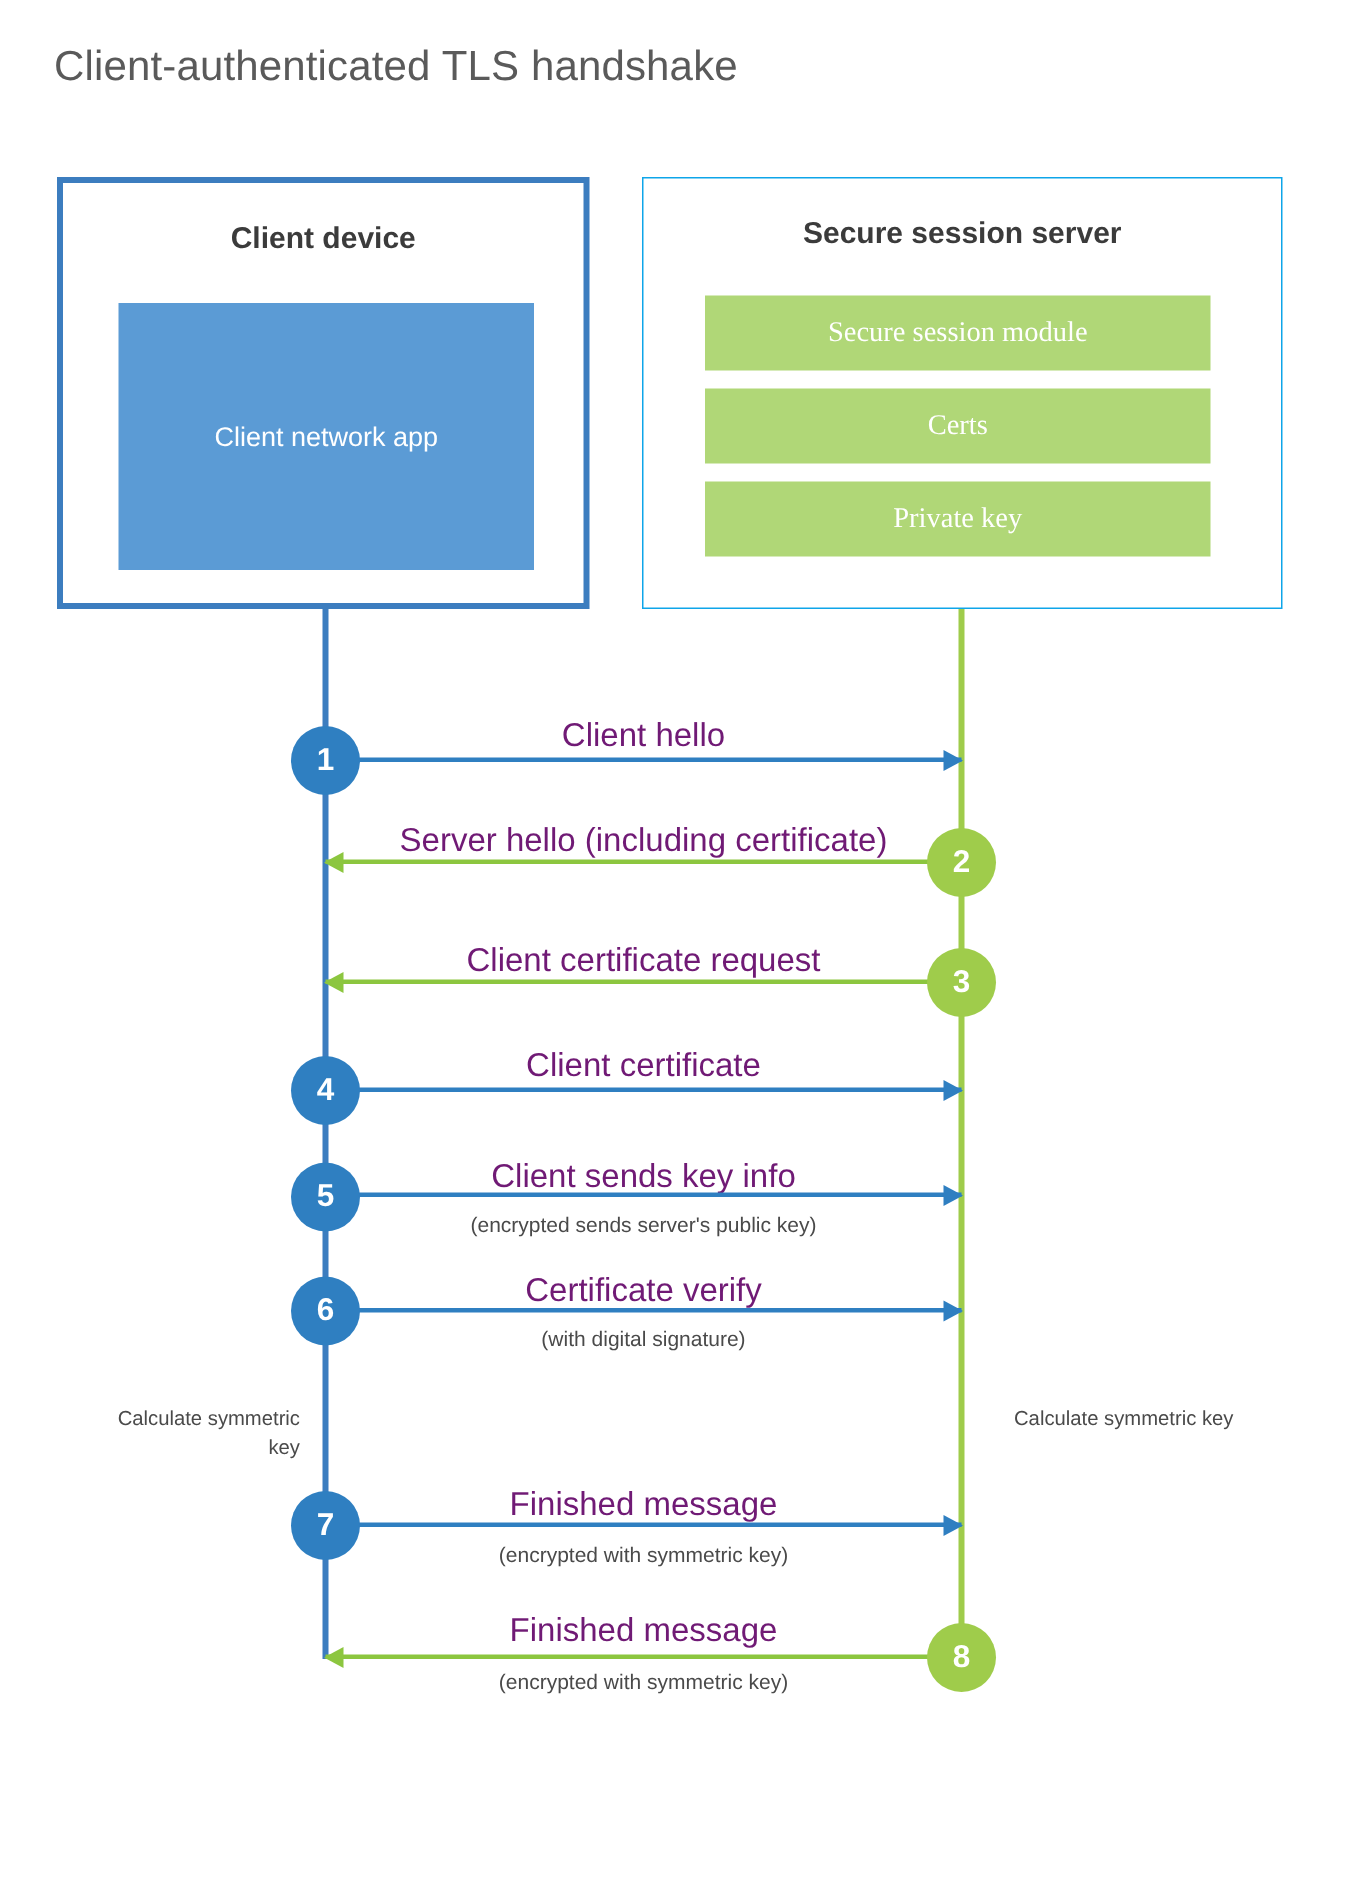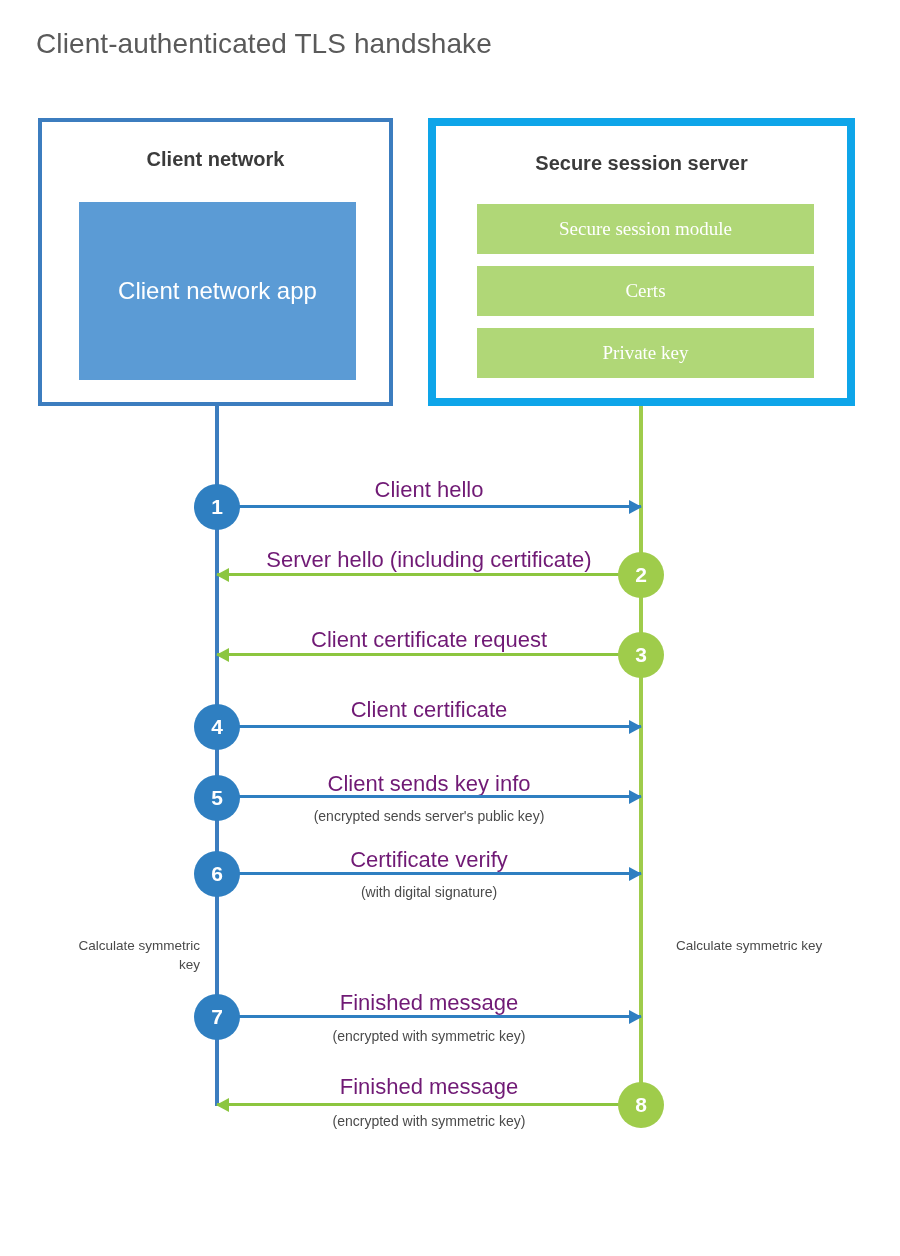--- a/index.html
+++ b/index.html
@@ -45,42 +45,42 @@
     top: 118px;
     width: 355px;
     height: 288px;
     border: 4px solid #3c7dbf;
   }
   #server-box {
     left: 428px;
     top: 118px;
     width: 427px;
     height: 288px;
-    border: 8px solid #0ea5e9;
+    border: 1px solid #0ea5e9;
   }
   .actor-title {
     position: absolute;
     left: 0;
     right: 0;
     top: 26px;
     text-align: center;
     font-size: 20px;
     font-weight: bold;
     color: #3b3b3b;
   }
 
   .client-app-block {
     position: absolute;
     left: 37px;
     top: 80px;
     width: 277px;
     height: 178px;
     background: #5b9bd5;
     color: #ffffff;
-    font-size: 24px;
+    font-size: 18px;
     display: flex;
     align-items: center;
     justify-content: center;
     text-align: center;
     line-height: 1.35;
   }
 
   .server-bar {
     position: absolute;
     left: 41px;
@@ -192,21 +192,21 @@
   .side-note.left-side  { text-align: right; }
 </style>
 </head>
 <body>
 
 <div id="diagram-root">
 
   <div class="page-title">Client-authenticated TLS handshake</div>
 
   <div class="actor-box" id="client-box">
-    <div class="actor-title">Client network</div>
+    <div class="actor-title">Client device</div>
     <div class="client-app-block">Client network app</div>
   </div>
 
   <div class="actor-box" id="server-box">
     <div class="actor-title">Secure session server</div>
     <div class="server-bar" id="server-bar-0">Secure session module</div>
     <div class="server-bar" id="server-bar-1">Certs</div>
     <div class="server-bar" id="server-bar-2">Private key</div>
   </div>
 

